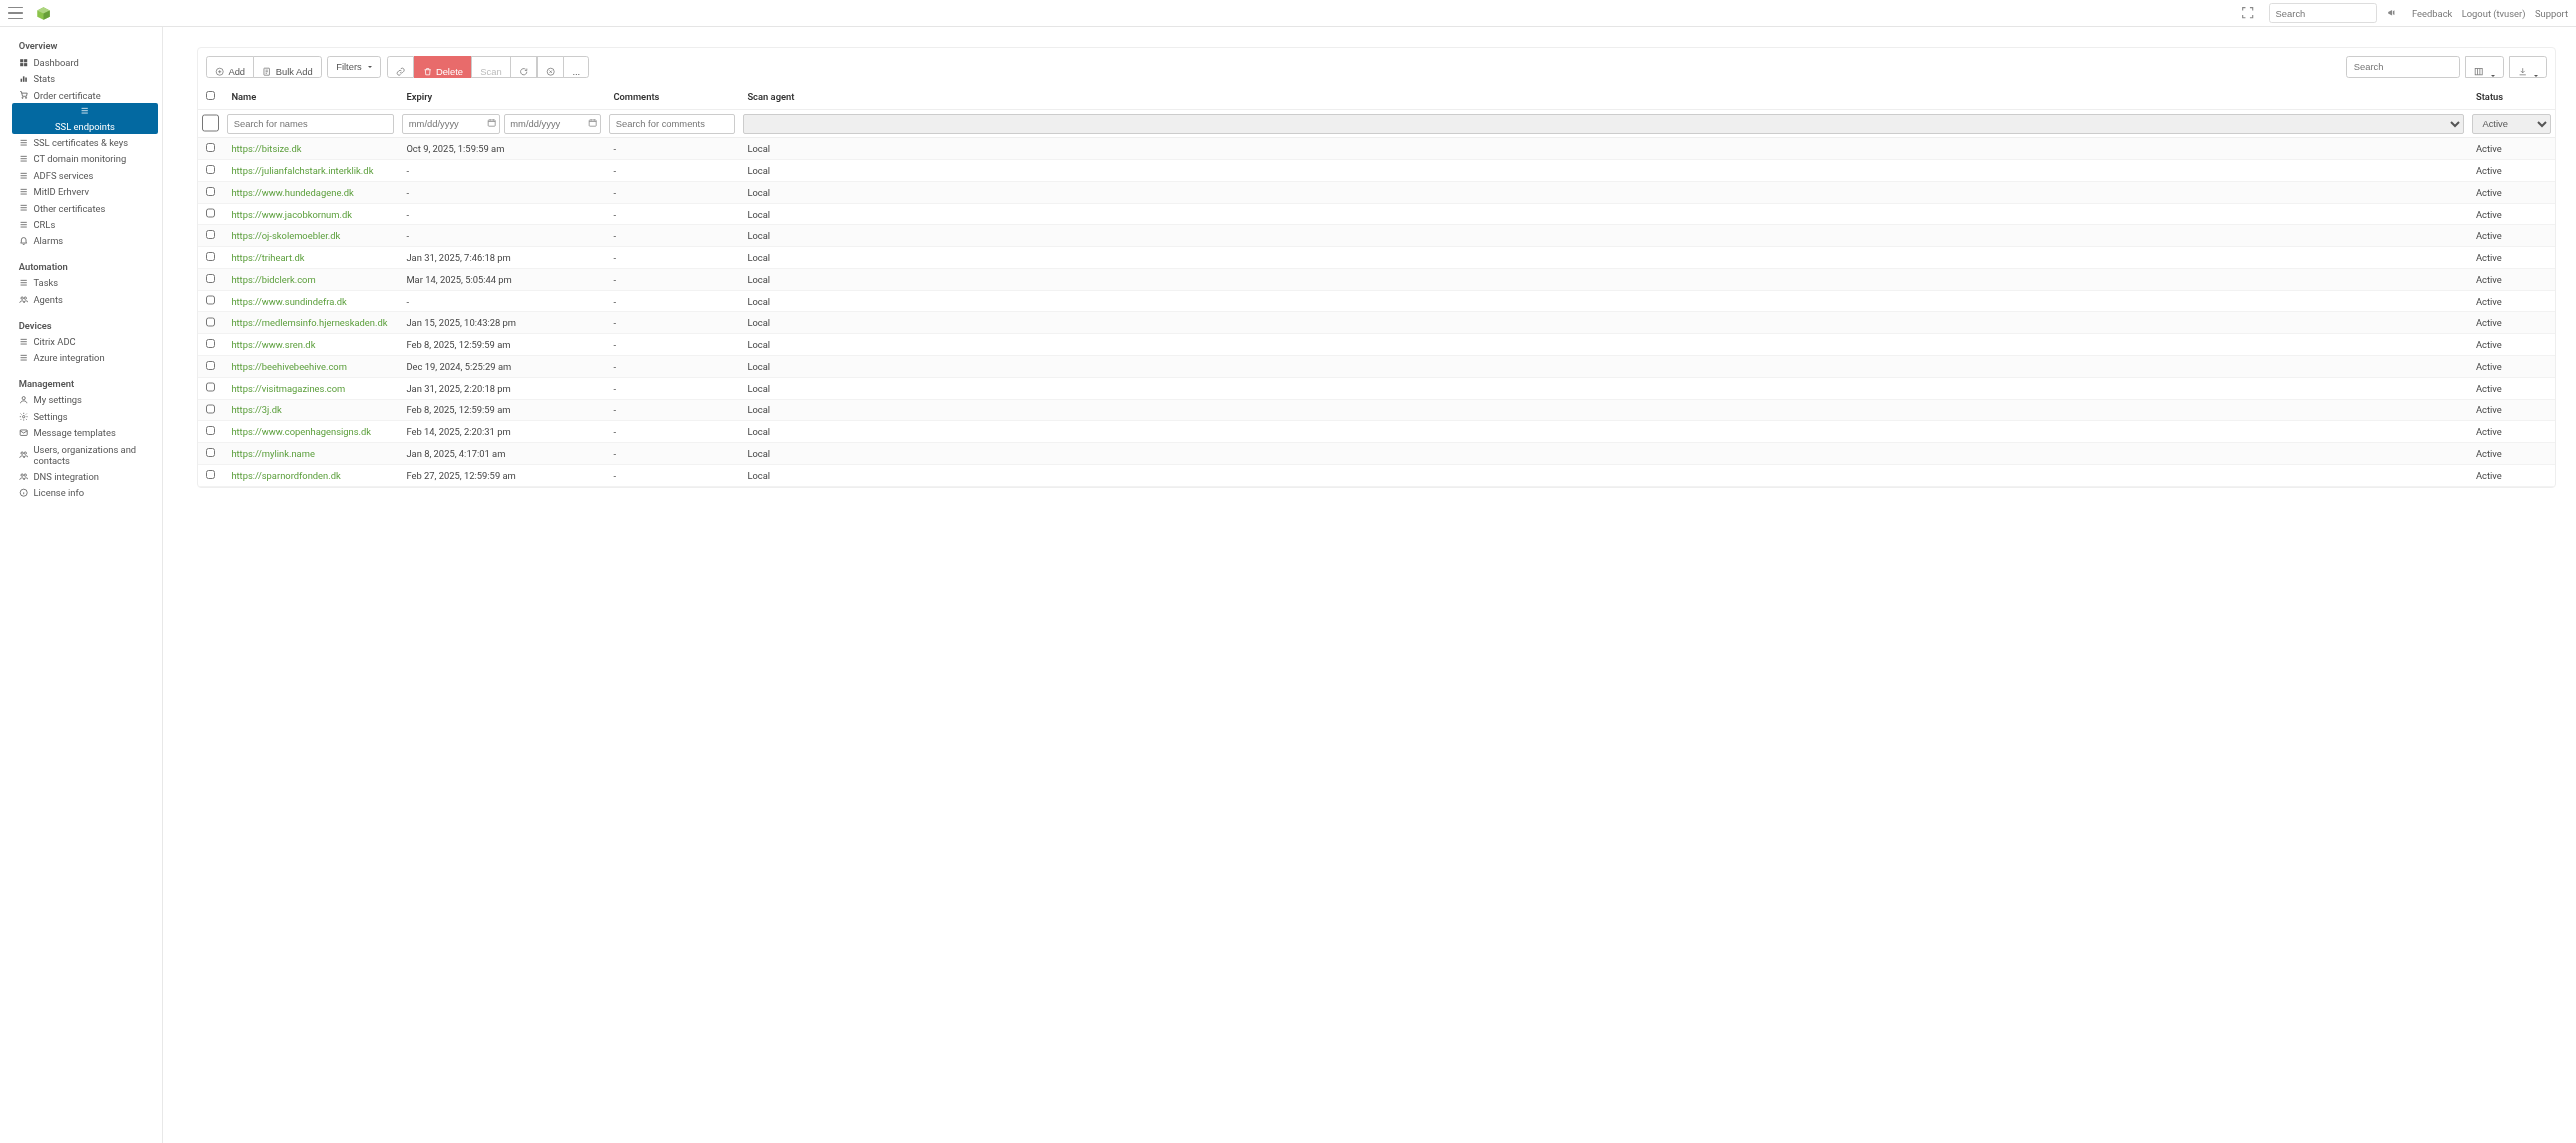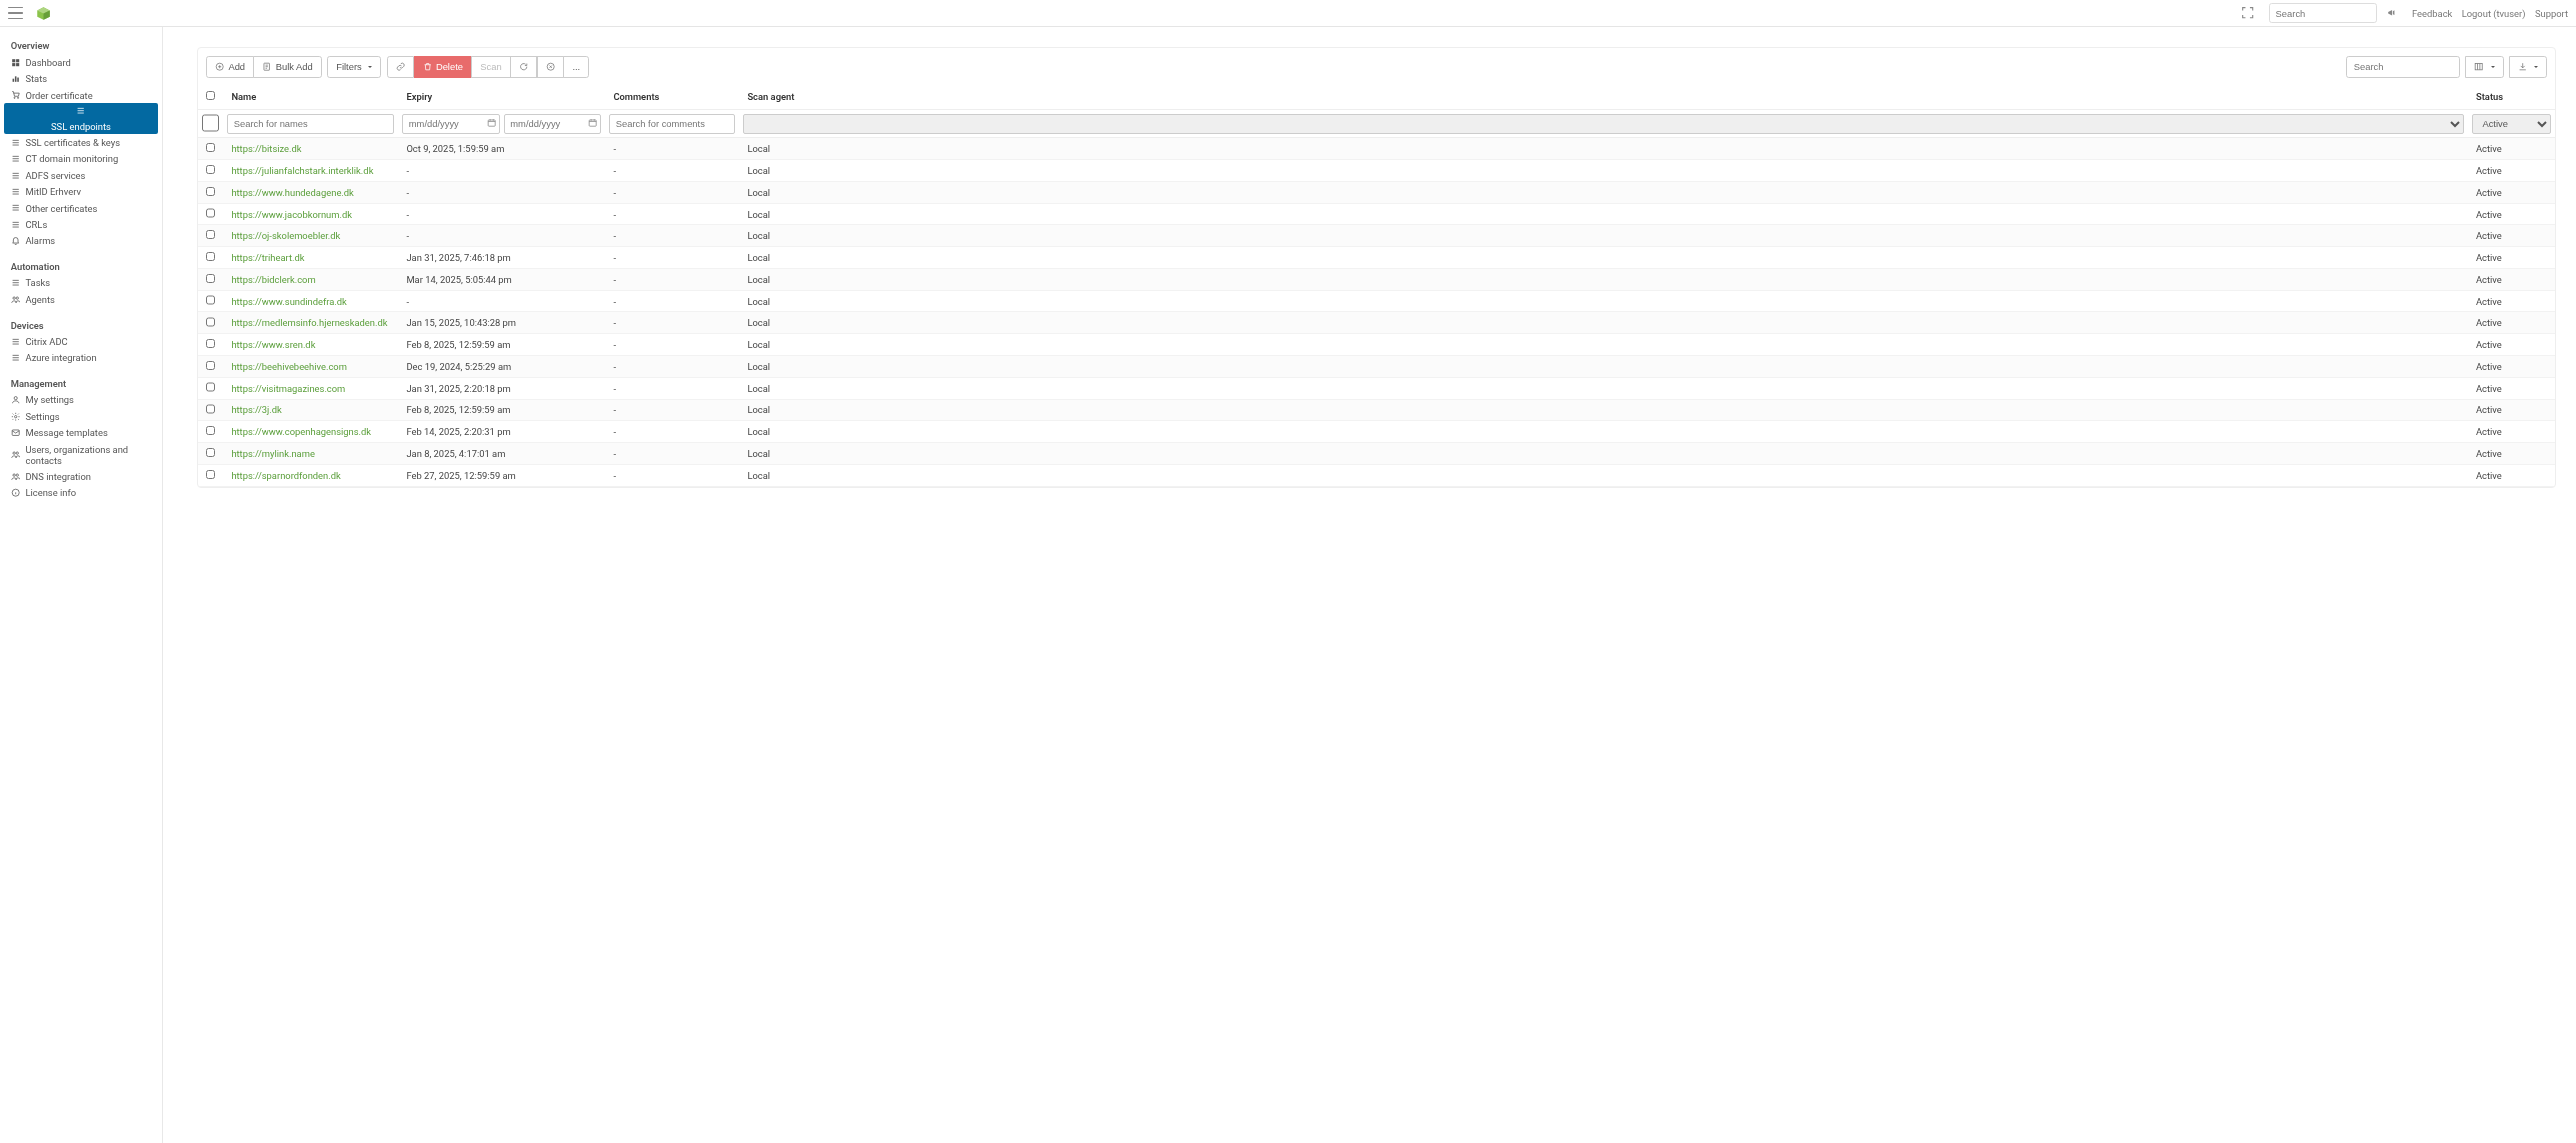--- a/index.html
+++ b/index.html
@@ -16,30 +16,30 @@
 .fullscreen-icon { width: 13.4px; height: 13.4px; }
 .header-link { cursor: pointer; display: flex; align-items: center; gap: 16px; font-size: 9.4px; }
 
 
 .container { display: flex; height: calc(100vh - 27px); }
 .sidebar { width: 163px; border-right: 0.7px solid #e8e8e8; padding: 8px 4px; overflow-y: auto; }
 .sidebar h4 { font-size: 9.4px; font-weight: 600; color: #555; padding: 5.4px 6.7px 2.7px; }
 .sidebar .item { display: flex; align-items: center; gap: 5.4px; padding: 2.7px 6.7px; color: #555; cursor: pointer; border-radius: 2px; font-size: 9.4px; }
 .sidebar .item.active { background: #0369a1; color: #fff; flex-direction: column; }
 .sidebar .item .sicon { width: 9.4px; height: 9.4px; flex-shrink: 0; display: inline-flex; }
-.side-group { margin-bottom: 6.7px; }
+.side-group { margin-bottom: 6.7px; margin-left: 8px; }
 
 .main { flex: 1; padding: 20px 20px 0 34px; overflow-y: auto; background: #fff; }
 .panel { border: 0.7px solid #eee; border-radius: 4px; background: #fff; }
 
 
 .toolbar { display: flex; align-items: center; padding: 8px 8px 6.7px; gap: 0; }
 .btn { display: inline-flex; align-items: center; gap: 4px; height: 21.5px; padding: 0 8px; border: 0.7px solid #ccc; background: #fff; color: #555; cursor: pointer; font-size: 9.4px; border-radius: 2.7px; }
 .btn-group { display: inline-flex; }
-.btn-group .btn { border-radius: 0; margin-left: -0.7px; }
+.btn-group .btn { border-radius: 0; margin-left: -0.7px; align-items: flex-end; }
 .btn-group .btn:first-child { border-radius: 2.7px 0 0 2.7px; margin-left: 0; }
 .btn-group .btn:last-child { border-radius: 0 2.7px 2.7px 0; }
 .btn.danger { background: #e86b6b; border-color: #e86b6b; color: #fff; }
 .btn.disabled { color: #bbb; }
 .caret { border-top: 2.7px solid currentColor; border-left: 2.7px solid transparent; border-right: 2.7px solid transparent; margin-left: 2.7px; }
 .toolbar-right { margin-left: auto; display: flex; gap: 5.4px; align-items: center; }
 .search-input { height: 21.5px; border: 0.7px solid #ccc; border-radius: 2.7px; padding: 0 6.7px; width: 114px; font-size: 9.4px; outline: none; }
 
 
 table { width: 100%; border-collapse: collapse; }

